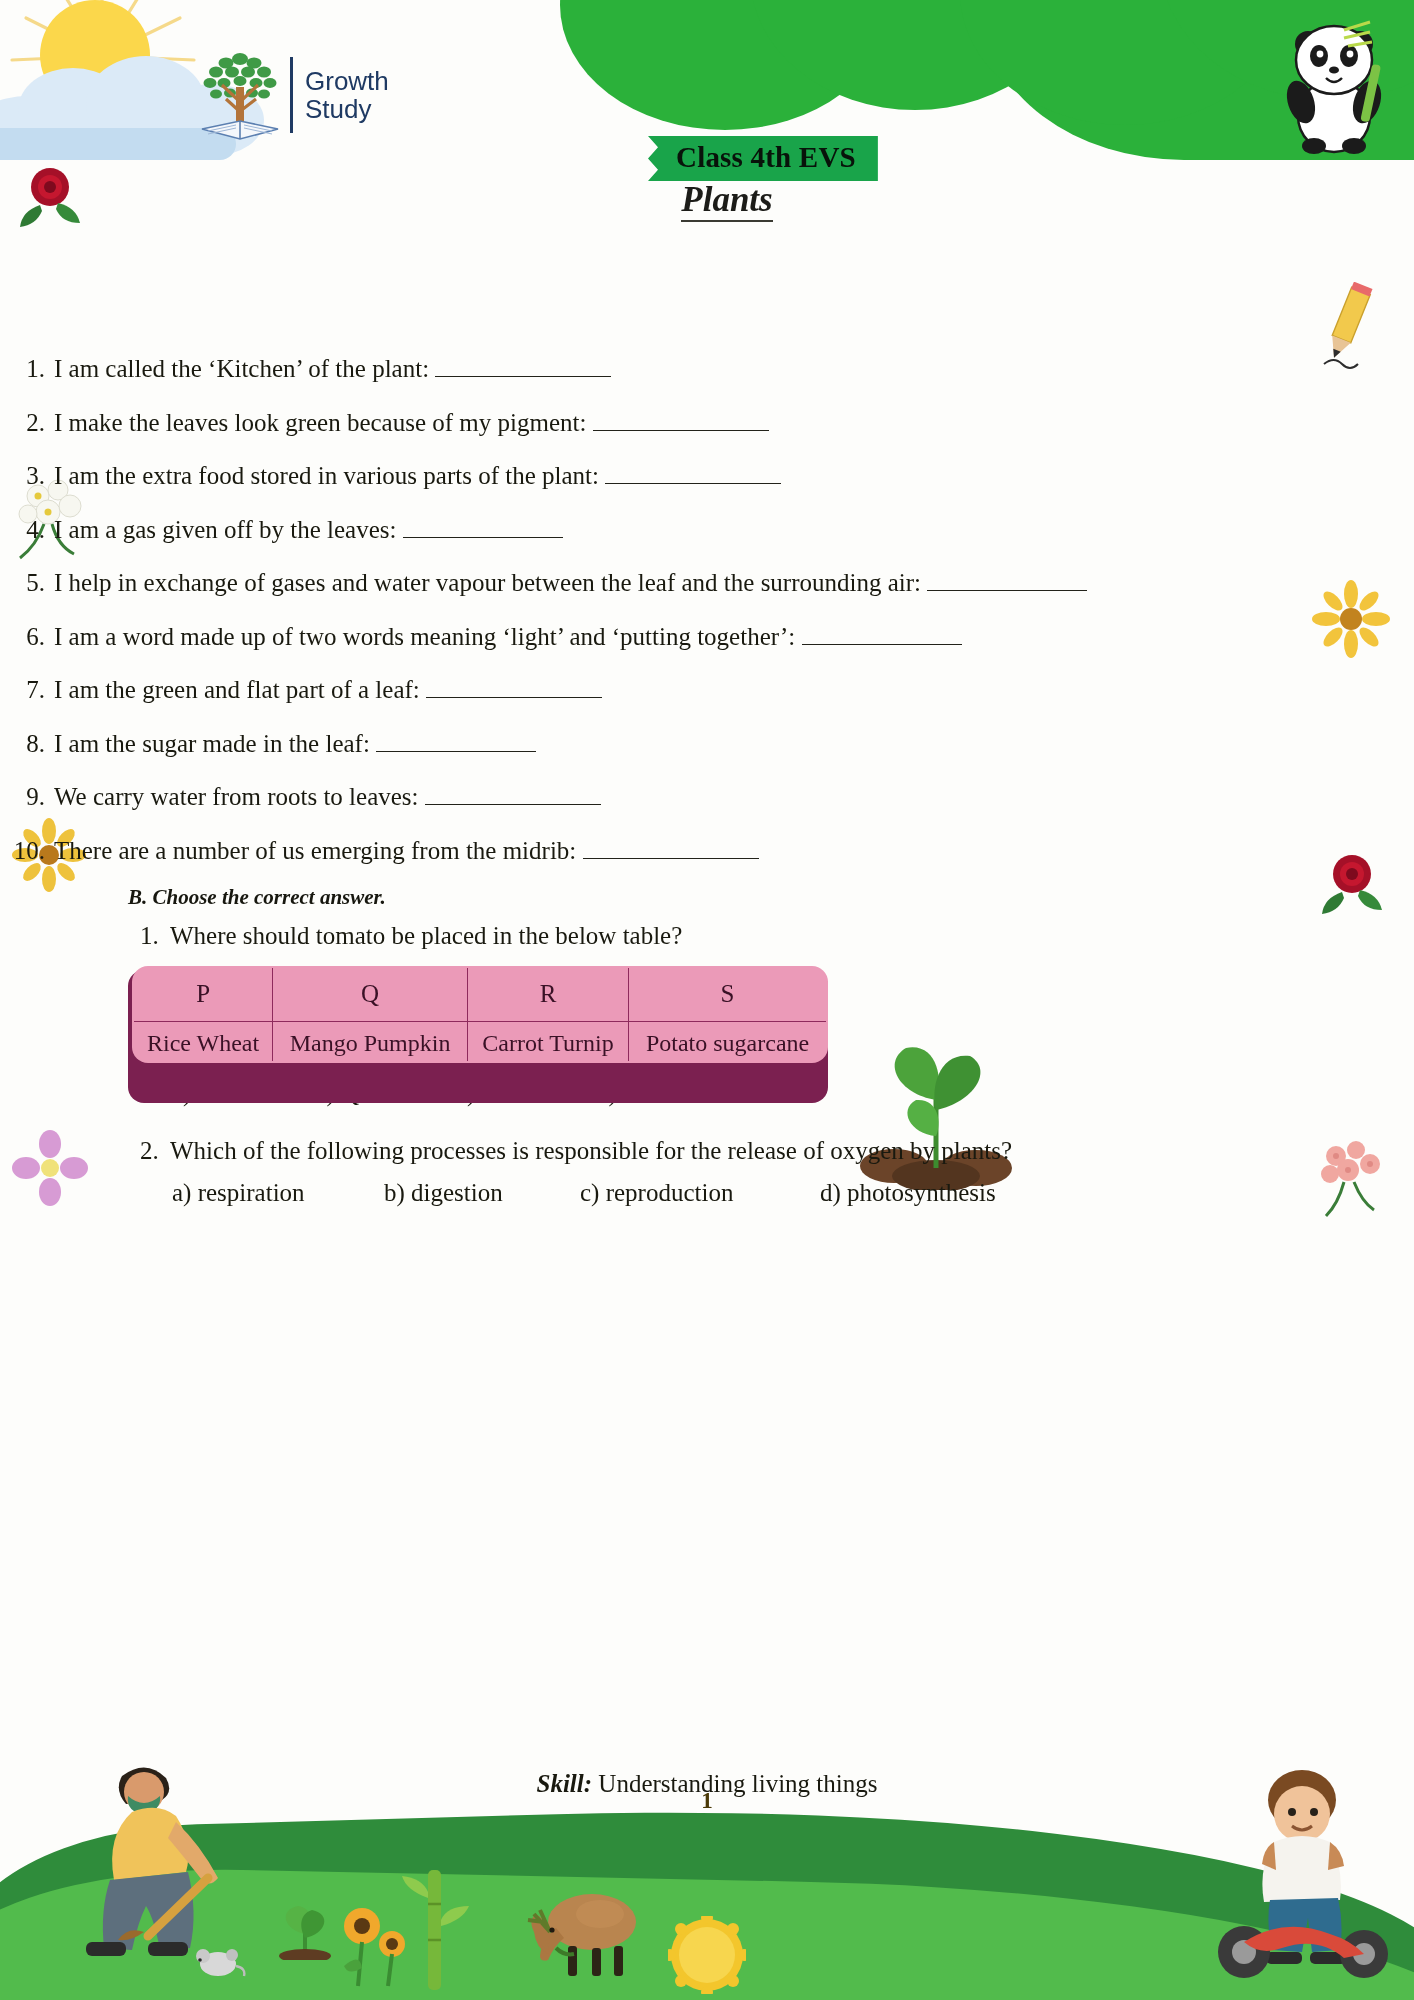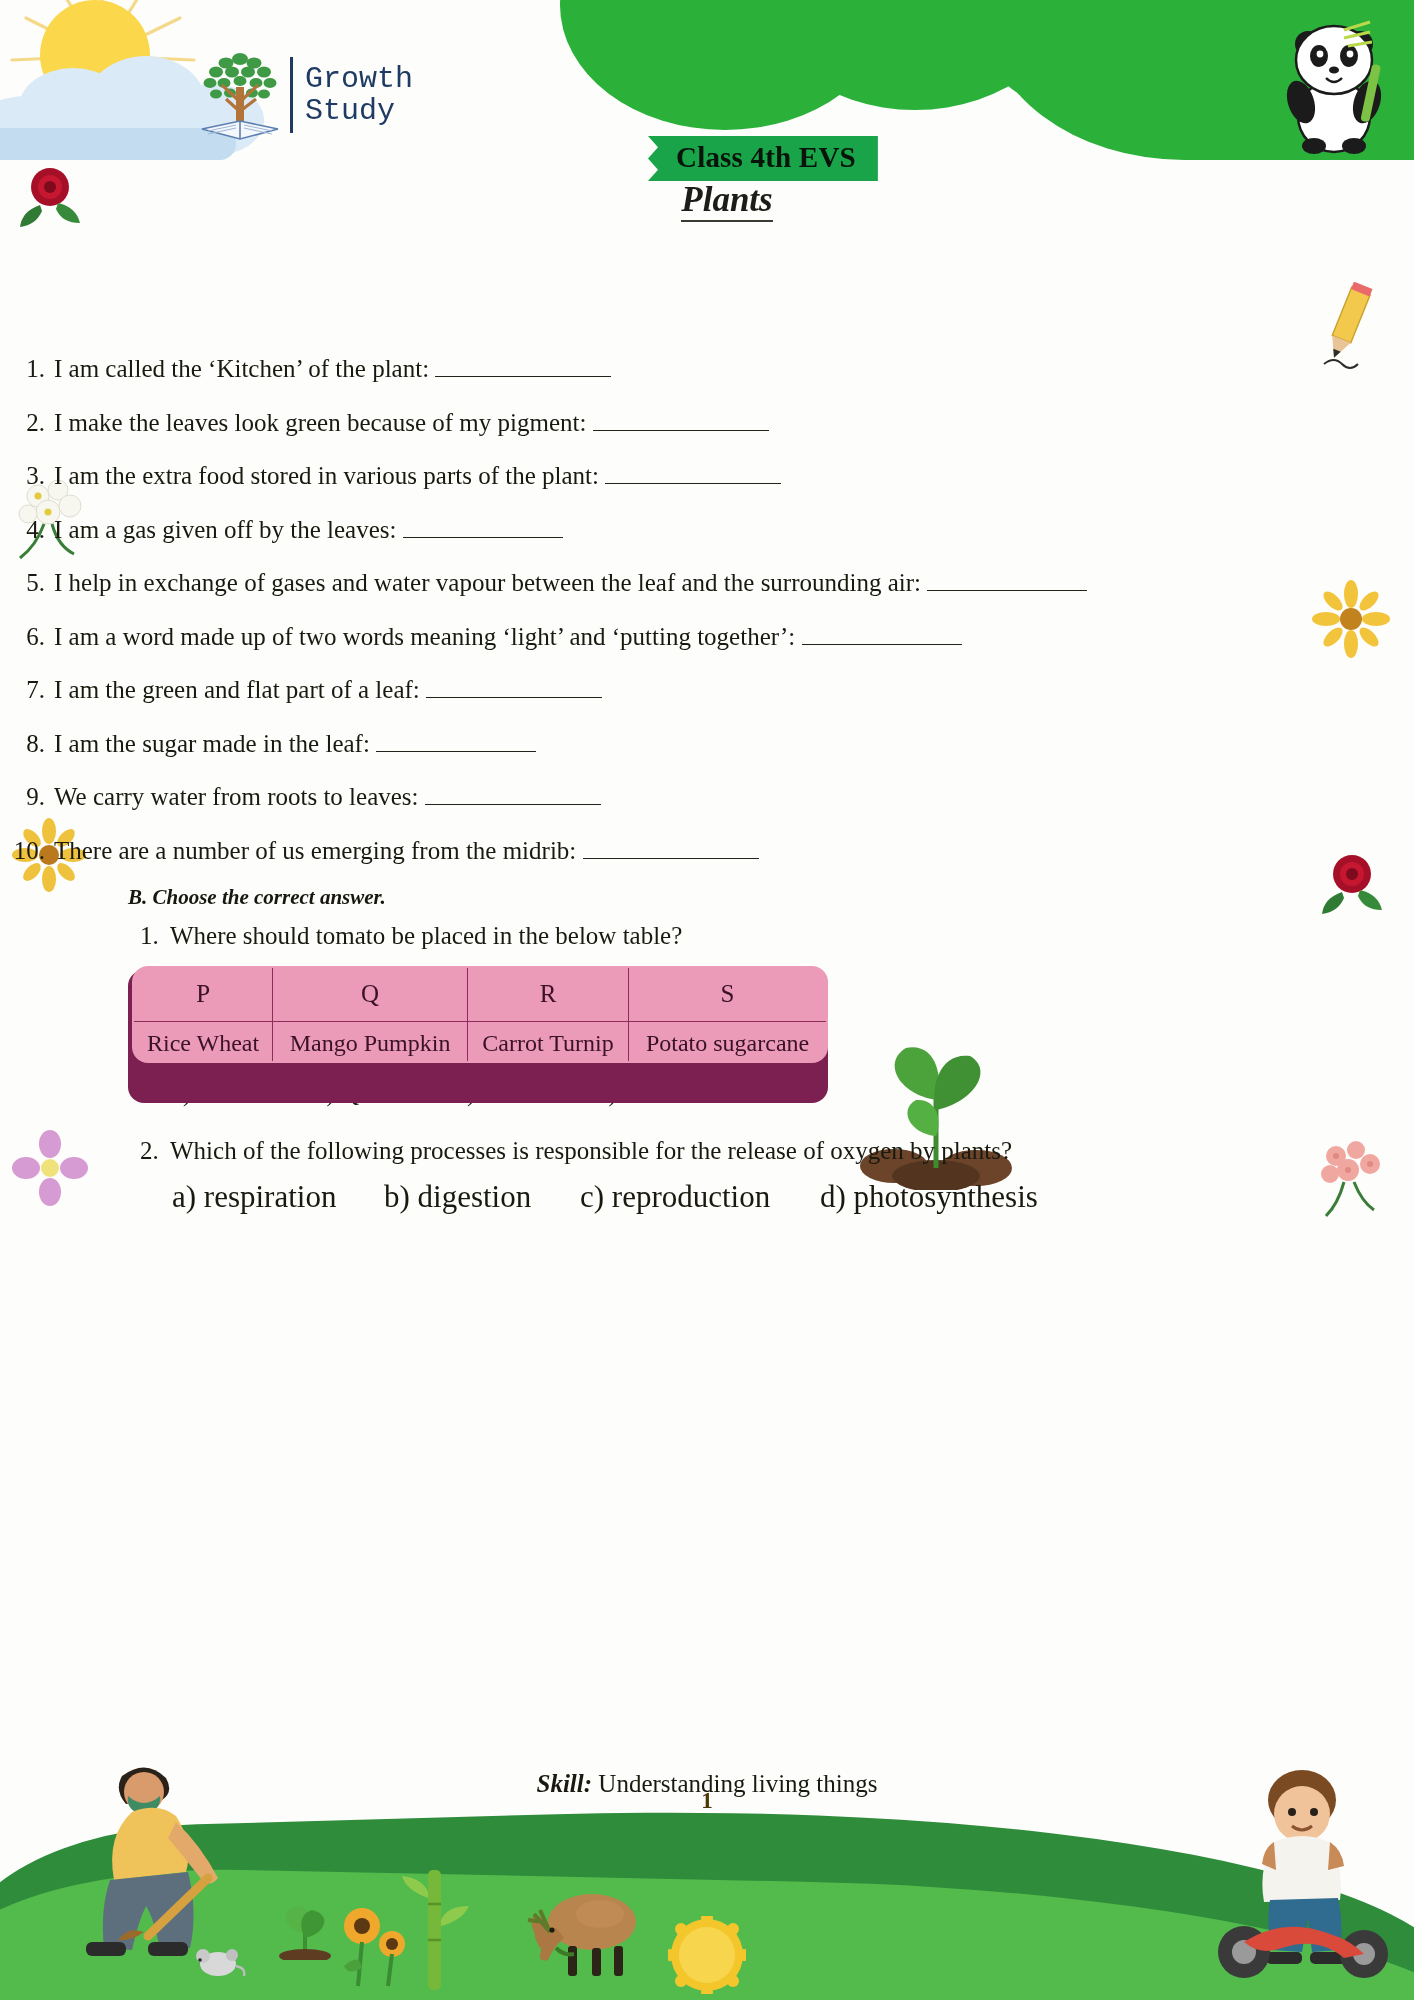--- a/index.html
+++ b/index.html
@@ -24,21 +24,21 @@
   .sun { position:absolute; left:40px; top:0px; width:110px; height:110px; background:#fbd74b; border-radius:50%; z-index:1;}
   .rays { position:absolute; left:-10px; top:-40px; width:230px; height:190px; z-index:1;}
   .cloud-l { position:absolute; z-index:2; }
   .cl-puff { position:absolute; background:#dbeaf7; border-radius:50%; }
   .cl-puff.dk { background:#c3dcf0; }
 
   
   .logo { position:absolute; left:196px; top:40px; width:230px; height:110px; z-index:4; display:flex; align-items:center; }
   .logo-mark { width:88px; height:104px; position:relative; }
   .logo-divider { width:3px; height:76px; background:#1f3a63; margin:0 12px 0 6px; }
-  .logo-text { color:#1f3a63; font-size:30px; line-height:1.08; font-family:Liberation Mono, monospace; }
+  .logo-text { color:#1f3a63; font-size:26px; line-height:1.08; font-family:Liberation Sans, sans-serif; }
 
   
   .panda { position:absolute; right:20px; top:4px; width:120px; height:150px; z-index:5; }
 
   
   .badge-wrap { position:absolute; left:648px; top:136px; z-index:6; }
   .badge { position:relative; background:#19a44a; color:#08130a; font-family:"Liberation Serif", serif;
            font-weight:bold; font-size:29px; letter-spacing:.2px; padding:7px 22px 9px 28px; line-height:1;
            clip-path: polygon(0 0, 100% 0, 100% 100%, 0 100%, 10px 75%, 0 50%, 10px 25%); }
 
@@ -72,21 +72,21 @@
   .tbl-shadow { position:absolute; left:0; top:4px; width:700px; height:133px; background:#7b2050; border-radius:16px; }
   table.pink { position:relative; width:696px; border-collapse:collapse; background:#eb9ab8;
                border:2px solid #7b2050; border-radius:16px; overflow:hidden; margin-left:4px; }
   table.pink td { border:1.5px solid #8e2a5c; text-align:center; color:#3a1126;
                   font-size:24px; line-height:1.24; padding:7px 4px 3px; }
   table.pink tr.head td { font-size:25px; padding:10px 4px 12px; }
 
   .opts { display:flex; font-size:25px; color:#19190f; margin:16px 0 0 172px; }
   .opts span { display:inline-block; }
   .opt-w1 { width:142px; } .opt-w2 { width:142px; } .opt-w3 { width:140px; }
-  .opts2 { display:flex; font-size:31px; color:#19190f; margin:10px 12px 0 172px; }
+  .opts2 { display:flex; font-size:25px; color:#19190f; margin:10px 12px 0 172px; }
   .opt2-w1 { width:212px; } .opt2-w2 { width:196px; } .opt2-w3 { width:240px; }
 
   .skill { position:absolute; left:0; right:0; top:1770px; text-align:center; z-index:6; font-size:25px; color:#19190f;}
   .skill b { font-style:italic; font-weight:bold; }
 
   
   .footer { position:absolute; left:0; bottom:0; width:1414px; height:240px; z-index:3; overflow:hidden;}
   .grass-dark { position:absolute; left:-40px; bottom:-60px; width:1500px; height:250px; background:#2f8c3b;
                 border-top-left-radius:240px 120px; border-top-right-radius:900px 200px; transform:rotate(-1.6deg); }
   .grass-light{ position:absolute; left:-60px; bottom:-90px; width:1560px; height:210px; background:#52bb4c;

